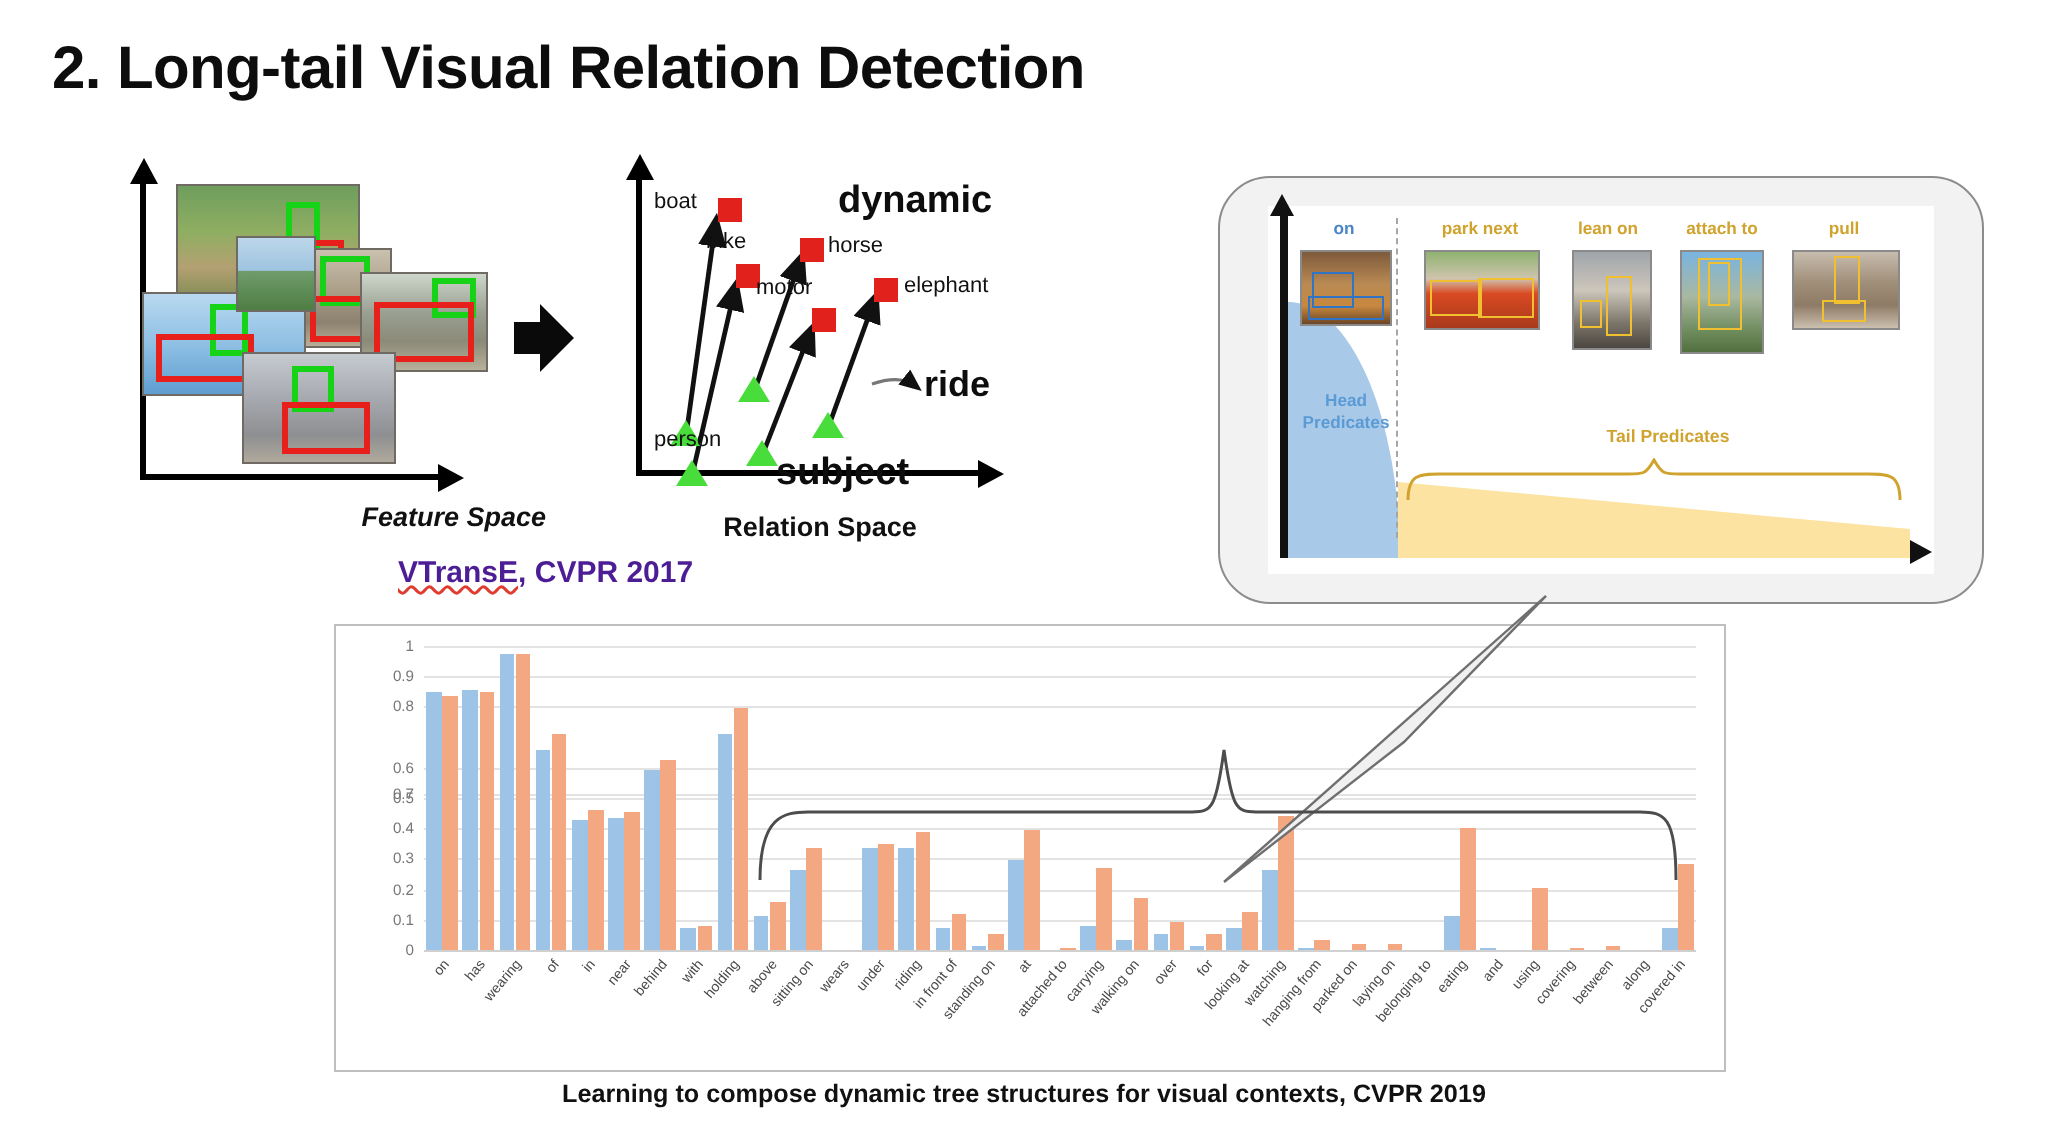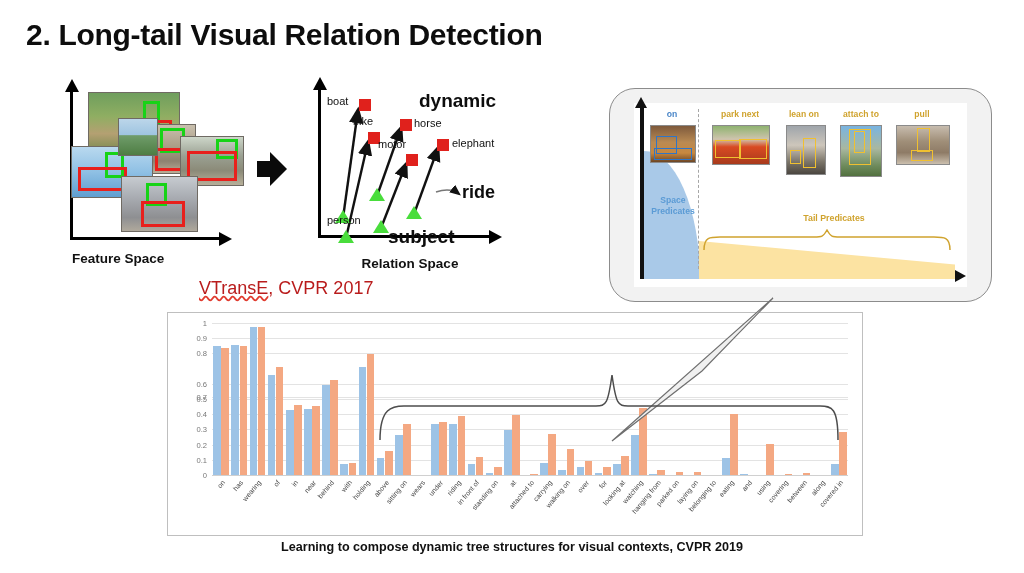--- a/index.html
+++ b/index.html
@@ -18,22 +18,22 @@
   }
 
   
   .fs-panel{position:absolute;left:58px;top:88px;width:215px;height:185px;}
   .axis-v{position:absolute;left:12px;top:2px;width:3px;height:150px;background:#000;}
   .axis-v::before{content:"";position:absolute;left:-5.5px;top:-11px;
      border-left:7px solid transparent;border-right:7px solid transparent;border-bottom:13px solid #000;}
   .axis-h{position:absolute;left:12px;top:149px;width:150px;height:3px;background:#000;}
   .axis-h::after{content:"";position:absolute;right:-12px;top:-5.5px;
      border-top:7px solid transparent;border-bottom:7px solid transparent;border-left:13px solid #000;}
-  .fs-caption{position:absolute;left:14px;top:163px;width:215px;text-align:left;
-     font-size:13.5px;font-weight:bold;}
+  .fs-caption{position:absolute;left:0;top:163px;width:215px;text-align:right;
+     font-size:13.5px;font-weight:bold;font-style:italic;}
   .photo{position:absolute;background:#b9b3a8;border:1px solid #6f6a63;overflow:hidden;}
   .ph-sky{background:linear-gradient(#bcd6ea,#9ec4e0 45%,#6f9c6a 46%,#4e7d43);}
   .ph-field{background:linear-gradient(#6f9e5d,#8fae62 40%,#b4a072 70%,#7b8b51);}
   .ph-water{background:linear-gradient(#b9d9ef,#8fc0e4 50%,#5f9ed0);}
   .ph-ele{background:linear-gradient(#cdd6c9,#9aa092 40%,#8b8a78 70%,#b7b09a);}
   .ph-bike{background:linear-gradient(#c9c0ae,#aa9d86 45%,#8d8270 75%,#b9ae97);}
   .ph-street{background:linear-gradient(#c6cbd0,#a7aab0 40%,#8e8f92 75%,#b0a99c);}
   .bbox{position:absolute;box-sizing:border-box;}
   .bbox.red{border:3px solid #e8201c;}
   .bbox.green{border:3px solid #17d317;}
@@ -49,21 +49,21 @@
   .rs-caption{position:absolute;left:14px;top:170px;width:200px;text-align:center;
      font-size:13.5px;font-weight:bold;}
   .sq{position:absolute;width:12px;height:12px;background:#e0211c;}
   .tri{position:absolute;width:0;height:0;
      border-left:8px solid transparent;border-right:8px solid transparent;border-bottom:13px solid #49dd3c;}
   .nlab{position:absolute;font-size:11px;color:#111;white-space:nowrap;}
   .bigw{position:absolute;font-size:19px;font-weight:bold;color:#0d0d0d;white-space:nowrap;}
   .ride{position:absolute;font-size:18px;font-weight:bold;color:#0d0d0d;text-align:center;}
 
   
-  .vtranse{position:absolute;left:199px;top:278px;font-size:18px;font-weight:normal;color:#b91c1c;}
+  .vtranse{position:absolute;left:199px;top:278px;font-size:15px;font-weight:bold;color:#4c1d95;}
   .vtranse .sp{
     text-decoration:underline wavy #e03b2f;text-decoration-skip-ink:none;
   }
 
   
   .callout{
     position:absolute;left:609px;top:88px;width:381px;height:212px;
     background:#f2f2f2;border:1.6px solid #8c8c8c;border-radius:26px;
   }
   .callout-inner{
@@ -261,21 +261,21 @@
         <div class="tbox yellow" style="left:13px;top:5px;width:11px;height:22px;"></div>
       </div>
 
       <div class="cat-label tail" style="left:264px;top:6px;width:48px;">pull</div>
       <div class="thumb tb5" style="left:262px;top:22px;width:52px;height:38px;">
         <div class="tbox yellow" style="left:20px;top:2px;width:13px;height:24px;"></div>
         <div class="tbox yellow" style="left:14px;top:24px;width:22px;height:11px;"></div>
       </div>
 
       <div class="head-pred">
-        <div>Space</div>
+        <div>Head</div>
         <div>Predicates</div>
       </div>
       <div class="tail-pred">Tail Predicates</div>
 
       <svg class="tail-brace" viewBox="0 0 250 22" preserveAspectRatio="none">
         <path d="M2,21 C2,8 8,8 18,8 L112,8 C120,8 121,8 125,1 C129,8 130,8 138,8 L232,8 C242,8 248,8 248,21" fill="none" stroke="#d0a32e" stroke-width="1.5"></path>
       </svg>
     </div>
   </div>
 

